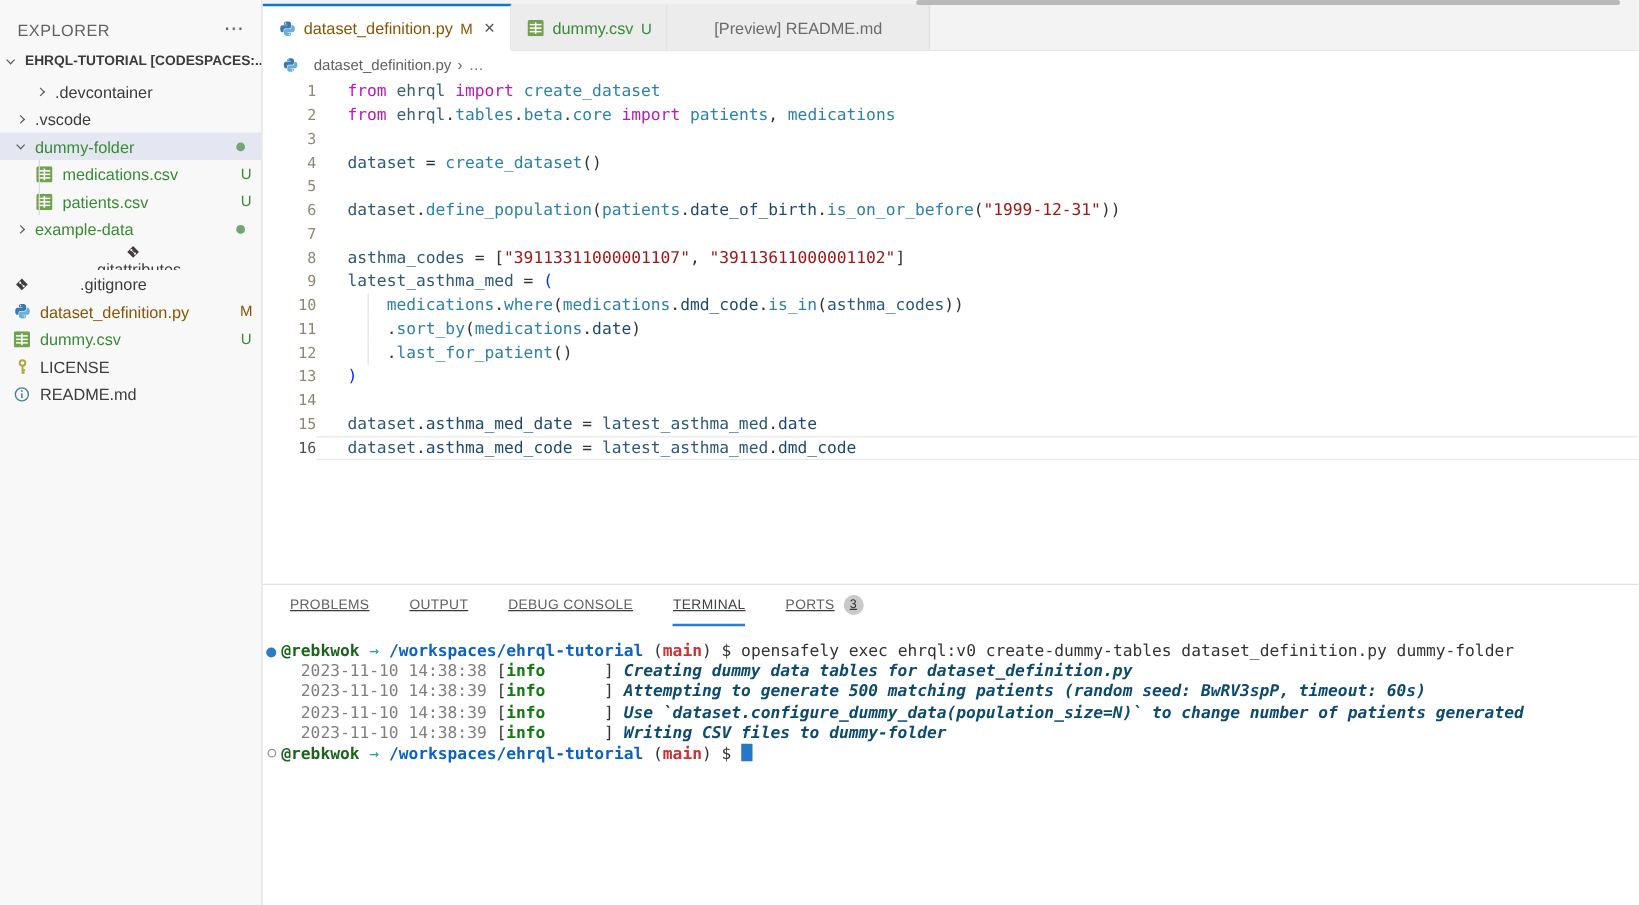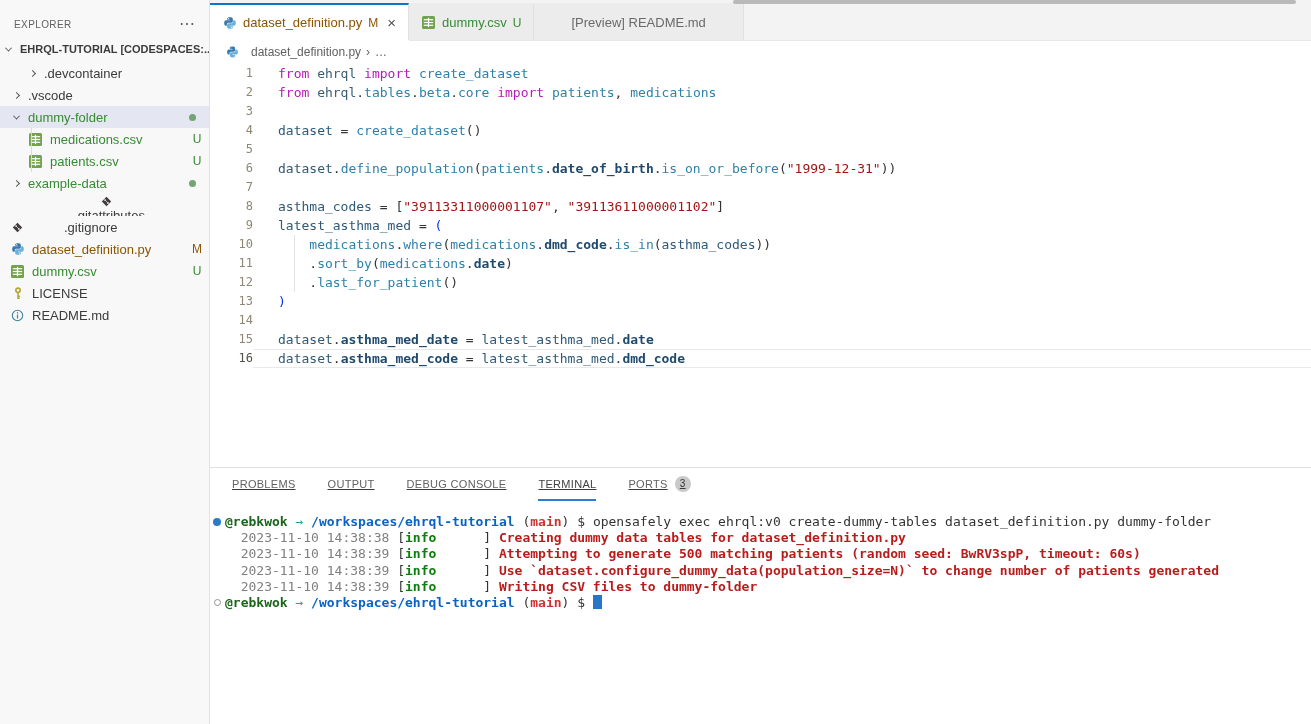--- a/index.html
+++ b/index.html
@@ -4,21 +4,21 @@
 <style>
   html,body{margin:0;padding:0;background:#fff;}
   *,*::before,*::after{box-sizing:border-box;}
   .app{position:relative;width:1311px;height:724px;overflow:hidden;background:#fff;
        font-family:"Liberation Sans",sans-serif;color:#3b3b3b;}
   .topstrip{position:absolute;left:733px;top:0;width:563px;height:4px;background:#b9b9b9;border-radius:2px;z-index:6;}
 
   
   .sidebar{position:absolute;left:0;top:0;bottom:0;width:210px;background:#f8f8f8;border-right:1px solid #e2e2e2;z-index:3;}
   .sb-header{height:38px;display:flex;align-items:center;padding:10px 14px 0 14px;}
-  .sb-title{font-size:10px;color:#616161;letter-spacing:.4px;}
+  .sb-title{font-size:13px;color:#616161;letter-spacing:.4px;}
   .sb-more{margin-left:auto;font-size:16px;color:#616161;cursor:pointer;line-height:10px;}
   .sb-section{height:22px;display:flex;align-items:center;padding-left:2px;font-weight:bold;font-size:11px;color:#3b3b3b;cursor:pointer;}
   .sb-section-label{white-space:nowrap;overflow:hidden;}
   .tree{margin-top:2px;}
   .tree-row{height:22px;display:flex;align-items:center;font-size:13px;position:relative;cursor:pointer;}
   .tree-row.selected{background:#e4e6f1;}
   .tree-row.child::before{content:"";position:absolute;left:31px;top:0;bottom:0;border-left:1px solid #dadada;}
   .tree-label{flex:1;white-space:nowrap;overflow:hidden;}
   .ticon{width:15px;height:14px;margin-right:7px;display:inline-flex;align-items:center;justify-content:center;flex:none;}
   .git-badge{width:24px;text-align:center;font-size:12px;flex:none;}
@@ -46,21 +46,21 @@
   .code-line{display:flex;height:19px;line-height:19px;}
   .gutter{width:43px;text-align:right;color:#8f8775;flex:none;font-size:12px;}
   .gutter.active{color:#51514a;}
   .code-text{flex:1;padding-left:25px;white-space:pre;position:relative;}
   .code-line.current .code-text{box-shadow:inset 0 1px 0 #e9e9e9,inset 0 -1px 0 #e9e9e9;}
   .code-text.guide::before{content:"";position:absolute;left:41px;top:0;bottom:0;border-left:1px solid #e3e3e3;}
   .tk-k{color:#b51bb5;}
   .tk-ns{color:#3a5e71;}
   .tk-fn{color:#2e81a8;}
   .tk-v{color:#2f5a77;}
-  .tk-pr{color:#1f4a6e;font-weight:bold;}
+  .tk-pr{color:#1f4a6e;font-weight:normal;}
   .tk-s{color:#a31515;}
   .tk-p{color:#333;}
   .tk-b{color:#0431fa;}
 
   
   .panel{height:257px;border-top:1px solid #e0e0e0;background:#fff;display:flex;flex-direction:column;flex:none;}
   .panel-header{height:33px;display:flex;padding-left:22px;gap:32px;flex:none;text-decoration:underline;}
   .panel-tab{font-size:11px;color:#616161;height:100%;display:flex;align-items:center;border-bottom:2px solid transparent;
              letter-spacing:.3px;cursor:pointer;}
   .panel-tab.active{color:#424242;border-bottom-color:#2b7cd3;}
@@ -72,21 +72,21 @@
   .tdot.filled{background:#2b7bc8;}
   .tdot.hollow{background:transparent;border:1.2px solid #949494;width:7px;height:7px;top:4.5px;left:3.5px;}
   .t-user{color:#1c641c;font-weight:bold;}
   .t-arrow{color:#2aa198;}
   .t-path{color:#0b62c4;font-weight:bold;}
   .t-branch{color:#cd3131;font-weight:bold;}
   .t-plain{color:#333;}
   .t-cmd{color:#333;}
   .t-dim{color:#7f7f7f;}
   .t-info{color:#0e7c0e;font-weight:bold;}
-  .t-msg{color:#b91c1c;font-weight:bold;}
+  .t-msg{color:#0c4a6e;font-weight:bold;font-style:italic;}
   .cursor{display:inline-block;width:9px;height:14px;background:#2577c8;vertical-align:-2px;}
 </style>
 </head>
 <body>
 
 <div class="app">
   <div class="topstrip"></div>
 
   <aside class="sidebar">
     <div class="sb-header">

